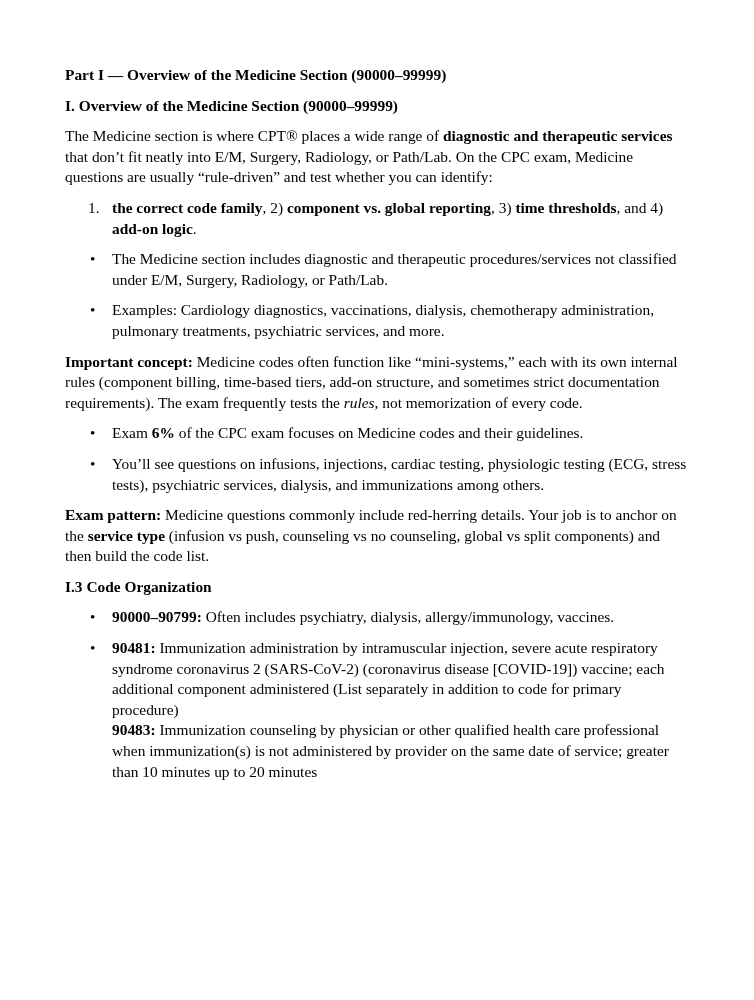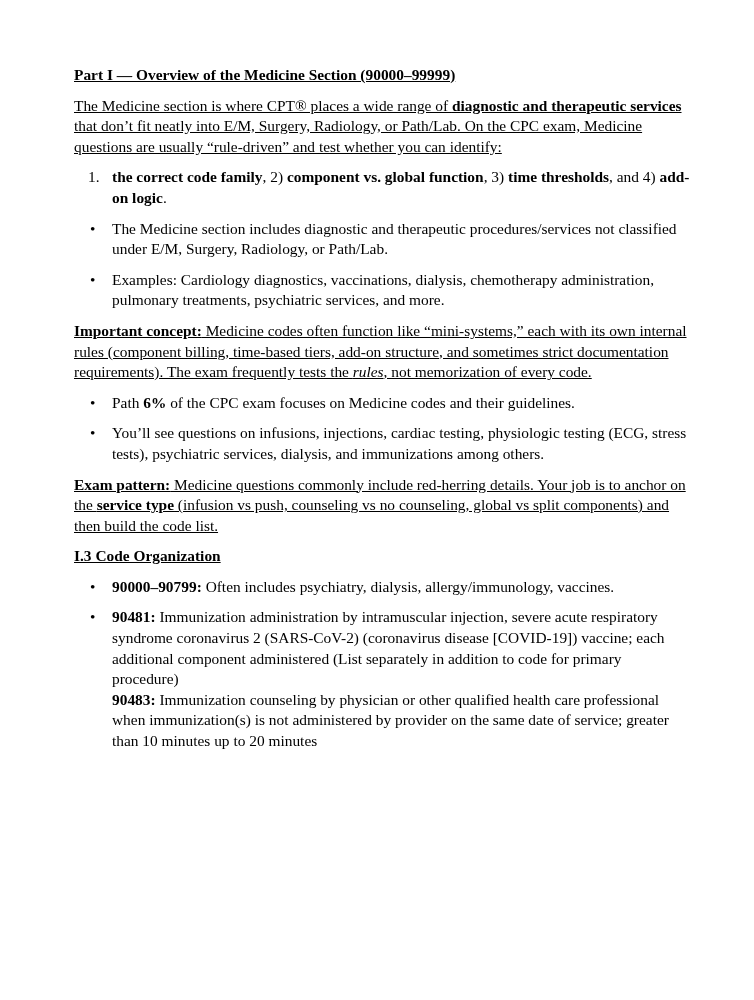--- a/index.html
+++ b/index.html
@@ -15,21 +15,21 @@
     left: 0; top: 0;
     width: 754px; height: 1000px;
     background: #ffffff;
     overflow: hidden;
   }
   .content {
     padding: 61px 64px 0 65px;
     font-size: 15.4px;
     line-height: 20.6px;
   }
-  .block { margin: 0 0 10px 9px; text-decoration: underline; }
+  .block { margin: 0 0 10px 0; }
   .h { font-weight: bold; margin-top: 4px; }
   b { font-weight: bold; }
   i { font-style: italic; }
   .li {
     position: relative;
     padding-left: 47px;
     margin: 0 0 10px 0;
   }
   .li .marker {
     position: absolute;
@@ -40,45 +40,46 @@
   .line {  }
 </style>
 </head>
 <body>
 
 <div class="page">
   <div class="content">
 
     <div class="block h">Part I — Overview of the Medicine Section (90000–99999)</div>
 
+    <div class="block h">I. Overview of the Medicine Section (90000–99999)</div>
 
     <div class="block"><span>The Medicine section is where CPT® places a wide range of </span><b>diagnostic and therapeutic services</b><span> that don’t fit neatly into E/M, Surgery, Radiology, or Path/Lab. On the CPC exam, Medicine questions are usually “rule-driven” and test whether you can identify:</span></div>
 
     <div class="li num">
       <span class="marker">1.</span>
-      <div><b>the correct code family</b><span>, 2) </span><b>component vs. global function</b><span>, 3) </span><b>time thresholds</b><span>, and 4) </span><b>add-on logic</b><span>.</span></div>
+      <div><b>the correct code family</b><span>, 2) </span><b>component vs. global reporting</b><span>, 3) </span><b>time thresholds</b><span>, and 4) </span><b>add-on logic</b><span>.</span></div>
     </div>
 
 
     <div class="li bullet">
       <span class="marker">•</span>
       <div>The Medicine section includes diagnostic and therapeutic procedures/services not classified under E/M, Surgery, Radiology, or Path/Lab.</div>
     </div>
 
     <div class="li bullet">
       <span class="marker">•</span>
       <div>Examples: Cardiology diagnostics, vaccinations, dialysis, chemotherapy administration, pulmonary treatments, psychiatric services, and more.</div>
     </div>
 
     <div class="block"><b>Important concept:</b><span> Medicine codes often function like “mini-systems,” each with its own internal rules (component billing, time-based tiers, add-on structure, and sometimes strict documentation requirements). The exam frequently tests the </span><i>rules</i><span>, not memorization of every code.</span></div>
 
 
     <div class="li bullet">
       <span class="marker">•</span>
-      <div><span>Path </span><b>6%</b><span> of the CPC exam focuses on Medicine codes and their guidelines.</span></div>
+      <div><span>Exam </span><b>6%</b><span> of the CPC exam focuses on Medicine codes and their guidelines.</span></div>
     </div>
 
     <div class="li bullet">
       <span class="marker">•</span>
       <div>You’ll see questions on infusions, injections, cardiac testing, physiologic testing (ECG, stress tests), psychiatric services, dialysis, and immunizations among others.</div>
     </div>
 
     <div class="block"><b>Exam pattern:</b><span> Medicine questions commonly include red-herring details. Your job is to anchor on the </span><b>service type</b><span> (infusion vs push, counseling vs no counseling, global vs split components) and then build the code list.</span></div>
 
     <div class="block h">I.3 Code Organization</div>

